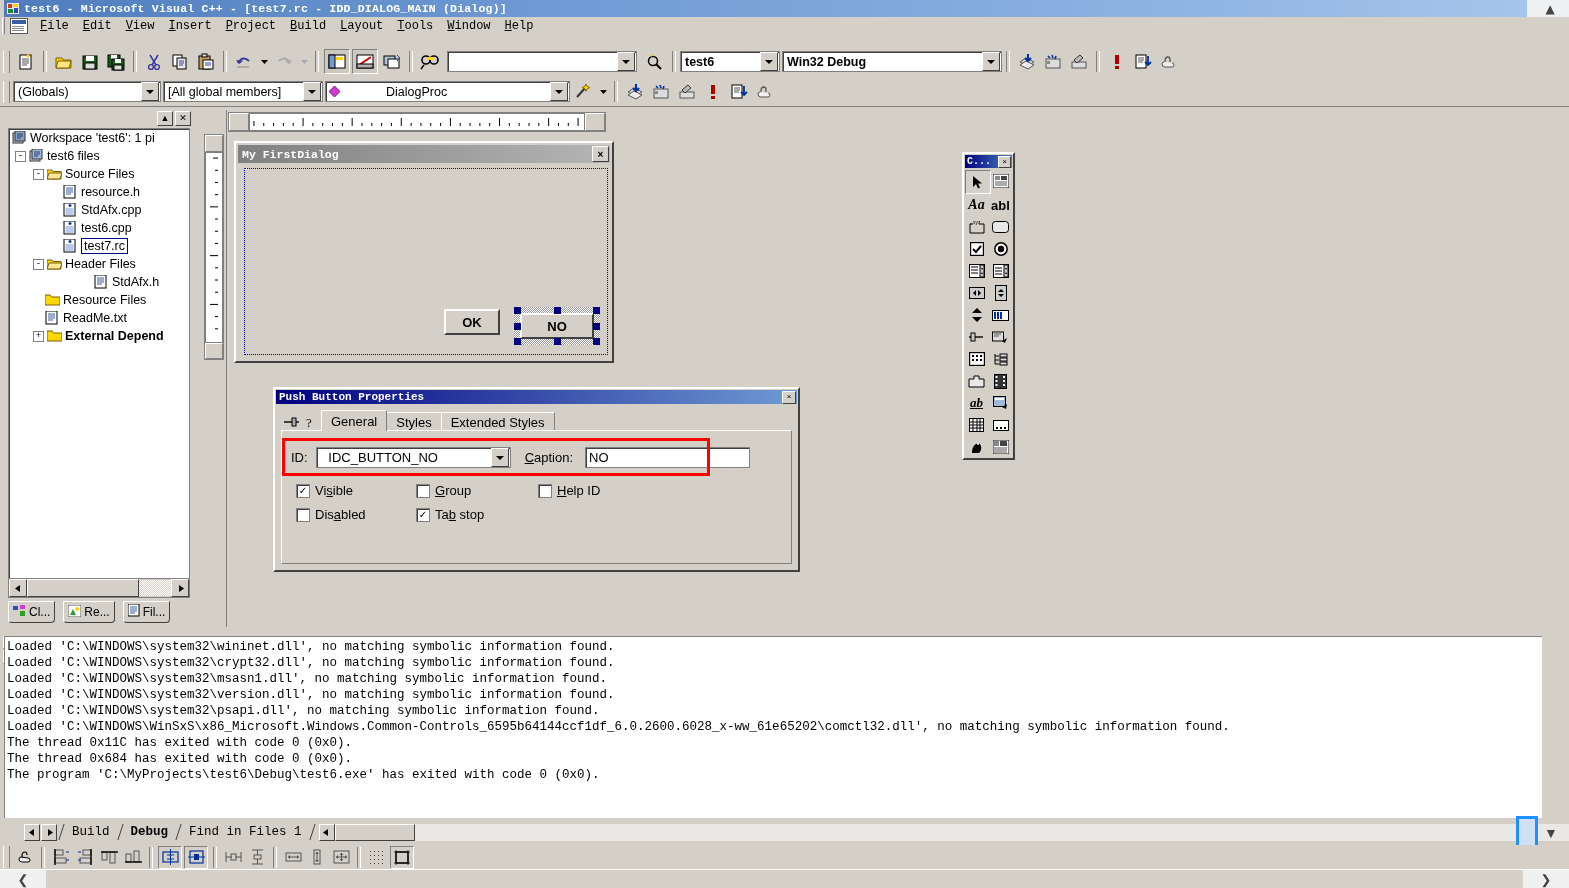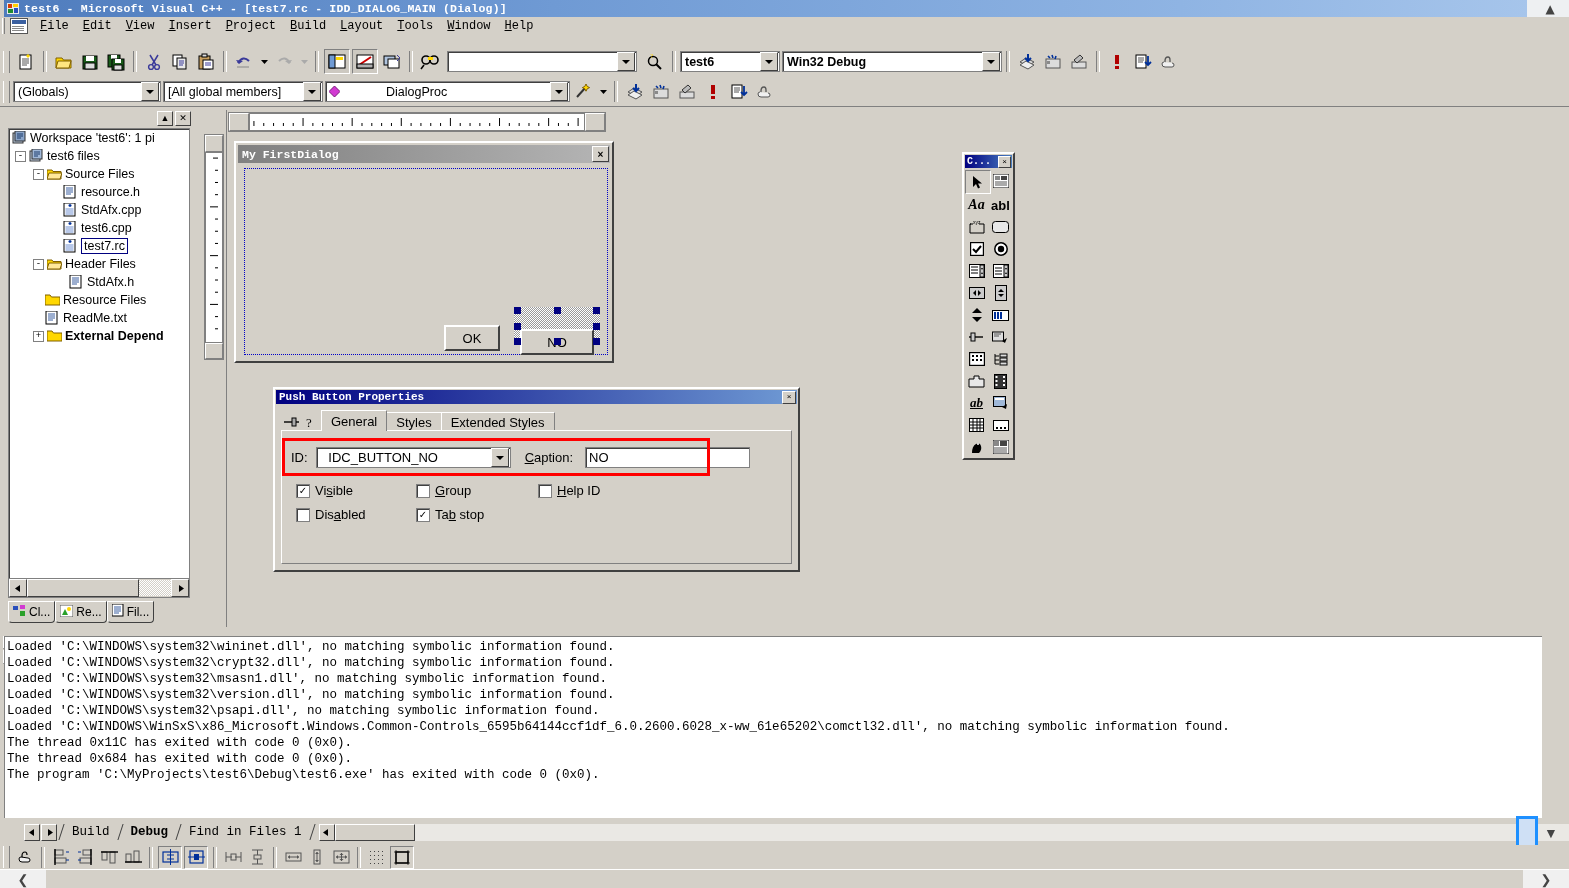--- a/index.html
+++ b/index.html
@@ -86,21 +86,21 @@
   .tlabel{overflow:hidden;}
   .tlabel.sel{border:1px solid #000080;padding:0 2px;}
   .wsScroll{position:absolute;left:8px;top:578px;width:180px;height:18px;background:#d4d0c8;
     border:1px solid #808080;display:flex;align-items:center;}
   .sbArrow{width:16px;height:16px;background:#d4d0c8;border:1px solid #fff;
     border-right-color:#404040;border-bottom-color:#404040;display:flex;align-items:center;justify-content:center;}
   .sbThumb{height:16px;background:#d4d0c8;border:1px solid #fff;border-right-color:#404040;border-bottom-color:#404040;}
   .sbTrack{flex:1;height:16px;background:repeating-conic-gradient(#d4d0c8 0 25%,#fff 0 50%) 0/2px 2px;}
   .wsTabs{position:absolute;left:8px;top:601px;width:185px;height:24px;display:flex;align-items:flex-start;}
   .wstab{height:20px;background:#d4d0c8;border:1px solid #fff;border-right-color:#404040;
-    border-bottom-color:#404040;display:flex;align-items:center;padding:0 4px;margin-right:0;
+    border-bottom-color:#404040;display:flex;align-items:center;padding:0 4px;margin-right:8px;
     font-size:12px;white-space:nowrap;border-radius:0 0 4px 4px;justify-content:space-between;}
   .editorArea{position:absolute;left:226px;top:110px;width:1335px;height:517px;background:#d4d0c8;
      border-left:1px solid #808080;}
   .hruler{position:absolute;left:228px;top:112px;width:378px;height:20px;background:#d4d0c8;
      border:1px solid #808080;box-sizing:border-box;display:flex;align-items:stretch;}
   .hr-cap{width:18px;background:#d4d0c8;border:1px solid #fff;border-right-color:#808080;border-bottom-color:#808080;}
   .hr-mid{flex:1;background:#fff;position:relative;border:1px solid #808080;}
   .vruler{position:absolute;left:204px;top:134px;width:20px;height:226px;background:#d4d0c8;
      border:1px solid #808080;box-sizing:border-box;display:flex;flex-direction:column;}
   .vr-cap{height:18px;background:#d4d0c8;border:1px solid #fff;border-right-color:#808080;border-bottom-color:#808080;}
@@ -110,22 +110,22 @@
   .dlgEdit{position:absolute;left:234px;top:141px;width:380px;height:222px;background:#d4d0c8;
      border:2px solid;border-color:#fff #404040 #404040 #fff;box-sizing:border-box;}
   .dlgEdit .dcap{height:18px;margin:2px;display:flex;align-items:center;
      background:linear-gradient(to right,#808080,#b5b5b5);}
   .dlgEdit .dcap .dct{font-family:"Liberation Mono",monospace;font-size:11.5px;font-weight:bold;color:#fff;padding-left:4px;}
   .dlgEdit .dclose{margin-left:auto;margin-right:1px;width:15px;height:14px;background:#d4d0c8;
      border:1px solid #fff;border-right-color:#404040;border-bottom-color:#404040;
      display:flex;align-items:center;justify-content:center;font-size:10px;font-weight:bold;}
   .dlgClient{position:absolute;left:8px;top:25px;right:4px;bottom:6px;border:1px dotted #0000c8;}
   .pbtn{position:absolute;background:#d4d0c8;border:2px solid;border-color:#fff #404040 #404040 #fff;
-     display:flex;align-items:center;justify-content:center;font-weight:normal;font-size:13px;
-     font-family:"Liberation Sans",sans-serif;box-sizing:border-box;margin-top:16px;}
+     display:flex;align-items:center;justify-content:center;font-weight:bold;font-size:13px;
+     font-family:"Liberation Sans",sans-serif;box-sizing:border-box;}
   .selwrap{position:absolute;}
   .selwrap .hatch{position:absolute;inset:0;
      background:repeating-conic-gradient(#fff 0 25%,#9a9a9a 0 50%) 0/2px 2px;}
   .handle{position:absolute;width:7px;height:7px;background:#000080;}
 
   
   .toolbox{position:absolute;left:962px;top:152px;width:53px;height:308px;background:#d4d0c8;
      border:2px solid;border-color:#fff #404040 #404040 #fff;box-sizing:border-box;}
   .tbxCap{height:13px;margin:1px;display:flex;align-items:center;
      background:linear-gradient(to right,#000080,#4a7fc1);}
@@ -957,21 +957,21 @@
       <span class="pmbox">-</span>
       <span class="ico">
         <svg width="15" height="13" viewBox="0 0 15 13">
             <path d="M0 3h5l1 1.5h8V12H0z" fill="#ffd700" stroke="#806000"></path>
             <path d="M2 6h13l-2 6H0z" fill="#ffe899" stroke="#806000"></path>
           </svg>
       </span>
       <span class="tlabel">Header Files</span>
     </div>
 
-    <div class="tnode" style="padding-left:60px;">
+    <div class="tnode" style="padding-left:85px;">
       <span class="ico">
         <svg width="14" height="14" viewBox="0 0 14 14">
             <rect x="1" y="0" width="11" height="13" fill="#fff" stroke="#000"></rect>
             <path d="M3 3h7M3 5h7M3 7h7M3 9h5" stroke="#3a5fa0"></path>
           </svg>
       </span>
       <span class="tlabel">StdAfx.h</span>
     </div>
 
     <div class="tnode" style="padding-left:36px;">

